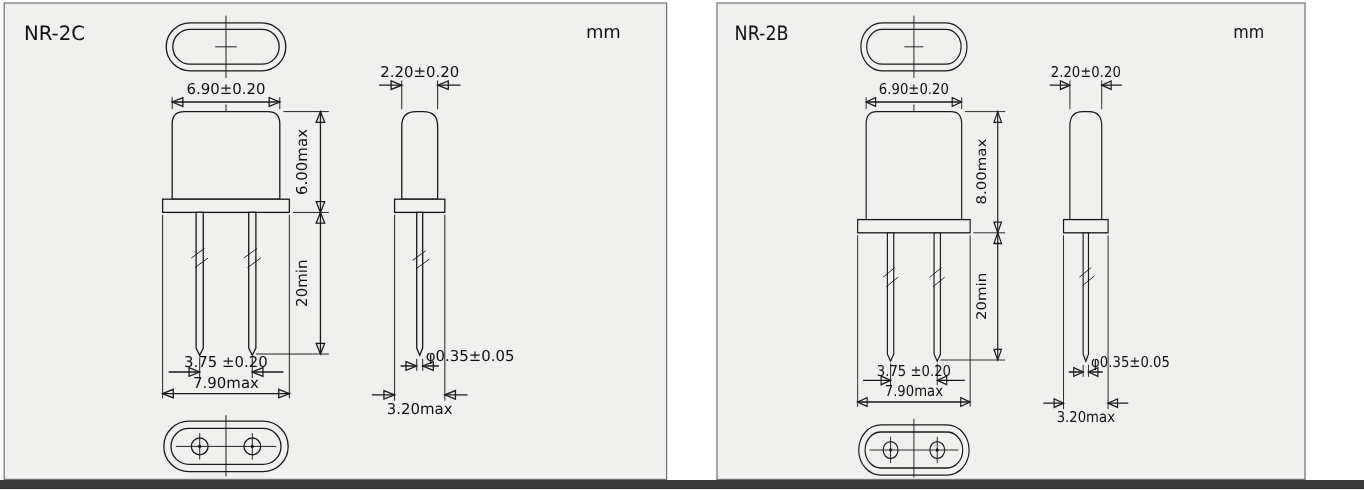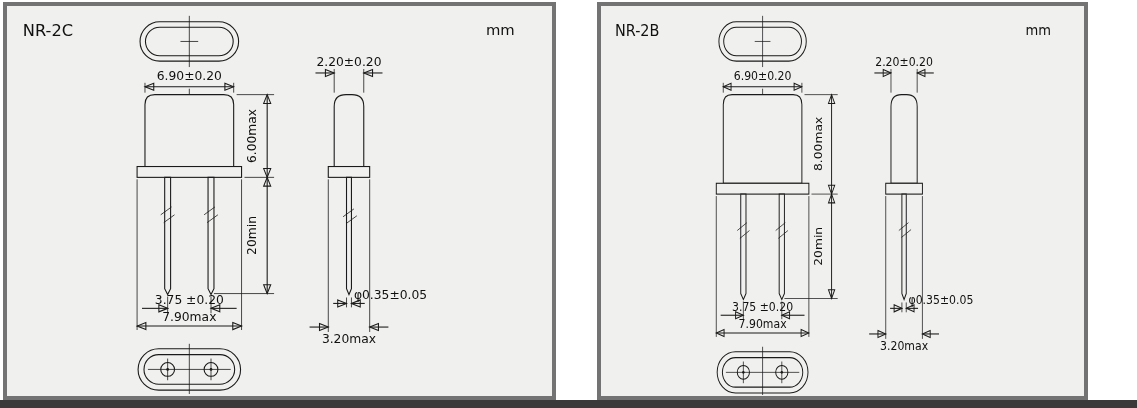--- a/index.html
+++ b/index.html
@@ -1,19 +1,19 @@
 <!DOCTYPE html>
 <html><head>
 <meta charset="utf-8">
 <style>
   html,body { margin:0; padding:0; background:#ffffff; }
   .page { position:relative; width:1137px; height:408px; background:#ffffff;
           font-family:"DejaVu Sans", sans-serif; overflow:hidden; }
   .panel { position:absolute; top:2px; height:398px; background:#f0f0ee;
-           border:4px solid #737373; box-sizing:border-box; }
+           border:1px solid #737373; box-sizing:border-box; }
   .panel-a { left:3px;  width:553px; }
   .panel-b { left:597px; width:491px; }
   .bottom-bar { position:absolute; left:0; bottom:0; width:1137px; height:8px;
                 background:#3a3a3a; }
   svg.drawing { display:block; width:100%; height:100%; }
   .drawing line, .drawing path, .drawing rect, .drawing circle {
       stroke:#1a1a1a; fill:none; stroke-width:1.1; }
   .drawing .fillbg { fill:#f0f0ee; }
   .drawing .thin { stroke-width:0.8; }
   .drawing .dot { fill:#1a1a1a; stroke:none; }

